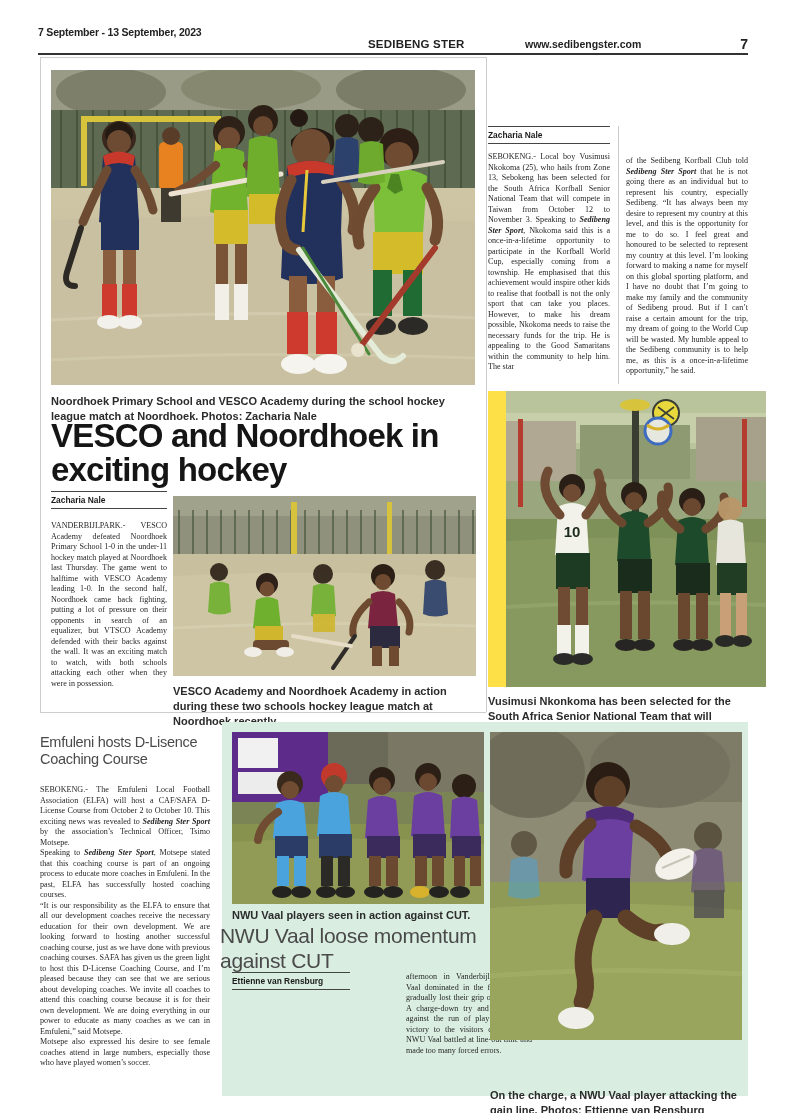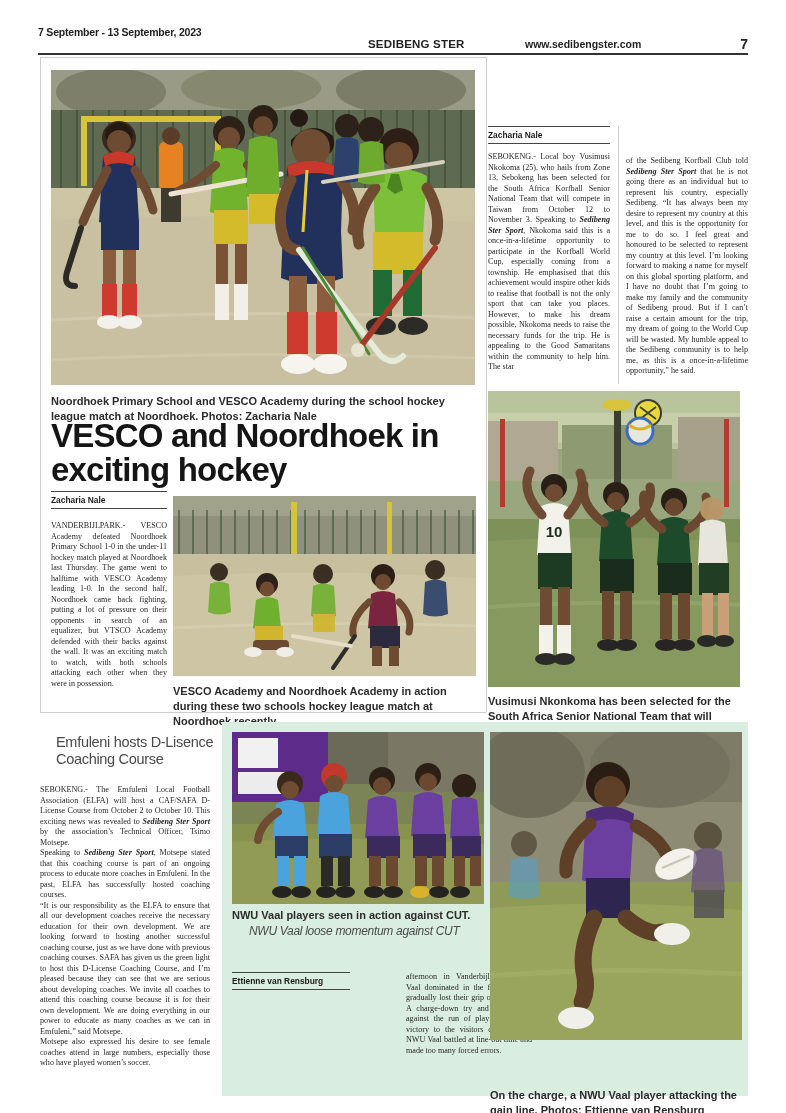--- a/index.html
+++ b/index.html
@@ -321,21 +321,21 @@
   <div class="body-col" style="left:488px;top:152px;width:122px;">
     <span>SEBOKENG.- Local boy Vusimusi Nkokoma (25), who hails from Zone 13, Sebokeng has been selected for the South Africa Korfball Senior National Team that will compete in Taiwan from October 12 to November 3. Speaking to </span><em class="em">Sedibeng Ster Sport</em><span>, Nkokoma said this is a once-in-a-lifetime opportunity to participate in the Korfball World Cup, especially coming from a township. He emphasised that this achievement would inspire other kids to realise that football is not the only sport that can take you places. However, to make his dream possible, Nkokoma needs to raise the necessary funds for the trip. He is appealing to the Good Samaritans within the community to help him. The star</span>
   </div>
 
   <div class="vrule" style="left:618px;top:126px;height:258px;"></div>
 
   <div class="body-col" style="left:626px;top:126px;width:122px;margin-top:30px;">
     <span>of the Sedibeng Korfball Club told </span><em class="em">Sedibeng Ster Sport</em><span> that he is not going there as an individual but to represent his country, especially Sedibeng. “It has always been my desire to represent my country at this level, and this is the opportunity for me to do so. I feel great and honoured to be selected to represent my country at this level. I’m looking forward to making a name for myself on this global sporting platform, and I have no doubt that I’m going to make my family and the community of Sedibeng proud. But if I can’t raise a certain amount for the trip, my dream of going to the World Cup will be wasted. My humble appeal to the Sedibeng community is to help me, as this is a once-in-a-lifetime opportunity,” he said.</span>
   </div>
 
-  <div class="photo" style="left:488px;top:391px;width:252px;height:296px;background:#f97316;">
+  <div class="photo" style="left:488px;top:391px;width:278px;height:296px;background:#fde047;text-align:right;">
     <svg width="260" height="296" viewBox="0 0 260 296" preserveAspectRatio="none">
       <rect x="0" y="0" width="260" height="150" fill="#9aa77e"></rect>
       <rect x="0" y="0" width="260" height="58" fill="#b9c39c"></rect>
       <rect x="0" y="22" width="260" height="30" fill="#c6ceaa"></rect>
 
       <rect x="0" y="30" width="70" height="60" fill="#b0a893"></rect>
       <rect x="190" y="26" width="70" height="64" fill="#a7a08b"></rect>
       <rect x="74" y="34" width="110" height="54" fill="#8d9a72"></rect>
 
       <rect x="12" y="28" width="5" height="88" fill="#b43c2e"></rect>
@@ -404,21 +404,21 @@
 
       <circle cx="152" cy="40" r="13" fill="#e6e7df" stroke="#3d6bbf" stroke-width="3"></circle>
       <path d="M141 34 Q152 42 163 34" stroke="#d8b22c" stroke-width="3" fill="none"></path>
     </svg>
   </div>
 
   <div class="cap" style="left:488px;top:694px;width:262px;">Vusimusi Nkonkoma has been selected for the South Africa Senior National Team that will compete at Korfball World Cup scheduled to take place in Taiwan from November.</div>
 
   <div class="mintbg" style="left:222px;top:722px;width:526px;height:374px;"></div>
 
-  <div class="headline-light" style="left:56px;top:734px;width:172px;font-size:14.5px;">Emfuleni hosts D-Lisence Coaching Course</div>
+  <div class="headline-light" style="left:40px;top:734px;width:172px;font-size:14.5px;">Emfuleni hosts D-Lisence Coaching Course</div>
 
   <div class="body-col" style="left:40px;top:785px;width:170px;">
     <span>SEBOKENG.- The Emfuleni Local Football Association (ELFA) will host a CAF/SAFA D-License  Course from October 2 to October 10. This exciting news was revealed to </span><em class="em">Sedibeng Ster Sport</em><span> by the association’s Technical Officer, Tsimo Motsepe.</span><br>
     <span>Speaking to </span><em class="em">Sedibeng Ster Sport</em><span>, Motsepe stated that this coaching course is part of an ongoing process to educate more coaches in Emfuleni. In the past, ELFA has successfully hosted coaching courses.</span><br>
     <span>“It is our responsibility as the ELFA to ensure that all our development coaches receive the necessary education for their own development. We are looking forward to hosting another successful coaching course, just as we have done with previous coaching courses. SAFA has given us the green light to host this D-License Coaching Course, and I’m pleased because they can see that we are serious about developing coaches. We invite all coaches to attend this coaching course because it is for their own development. We are doing everything in our power to educate as many coaches as we can in Emfuleni,” said Motsepe.</span><br>
     <span>Motsepe also expressed his desire to see female coaches attend in large numbers, especially those who have played women’s soccer.</span>
   </div>
 
   <div class="photo" style="left:232px;top:732px;width:252px;height:172px;background:#6f7d4c;">
     <svg width="252" height="172" viewBox="0 0 252 172" preserveAspectRatio="none">
@@ -481,21 +481,21 @@
         <rect x="220" y="104" width="29" height="22" fill="#3a2b5c"></rect>
         <rect x="222" y="124" width="11" height="30" fill="#6b4830"></rect>
         <rect x="238" y="124" width="11" height="30" fill="#6b4830"></rect>
         <ellipse cx="228" cy="160" rx="10" ry="6" fill="#25231f"></ellipse>
       </g>
     </svg>
   </div>
 
   <div class="cap" style="left:232px;top:908px;width:252px;">NWU Vaal players seen in action against CUT.</div>
 
-  <div class="headline-light" style="left:249px;top:924px;width:262px;font-size:12px;font-style:italic;">NWU Vaal loose momentum against CUT</div>
+  <div class="headline-light" style="left:220px;top:924px;width:262px;font-size:21px;">NWU Vaal loose momentum against CUT</div>
 
   <div class="byline" style="left:232px;top:972px;width:118px;">Ettienne van Rensburg</div>
 
 
   <div class="body-col" style="left:358px;top:972px;width:126px;margin-left:48px;">afternoon in Vanderbijlpark. NWU Vaal dominated in the first half but gradually lost their grip on the match. A charge-down try and another try against the run of play handed the victory to the visitors on a platter. NWU Vaal battled at line-out time and made too many forced errors.</div>
 
   <div class="photo" style="left:490px;top:732px;width:252px;height:308px;background:#6b7a4a;">
     <svg width="252" height="308" viewBox="0 0 252 308" preserveAspectRatio="none">
       <rect x="0" y="0" width="252" height="190" fill="#8d8b74"></rect>
       <rect x="0" y="0" width="252" height="70" fill="#7e7c66"></rect>

